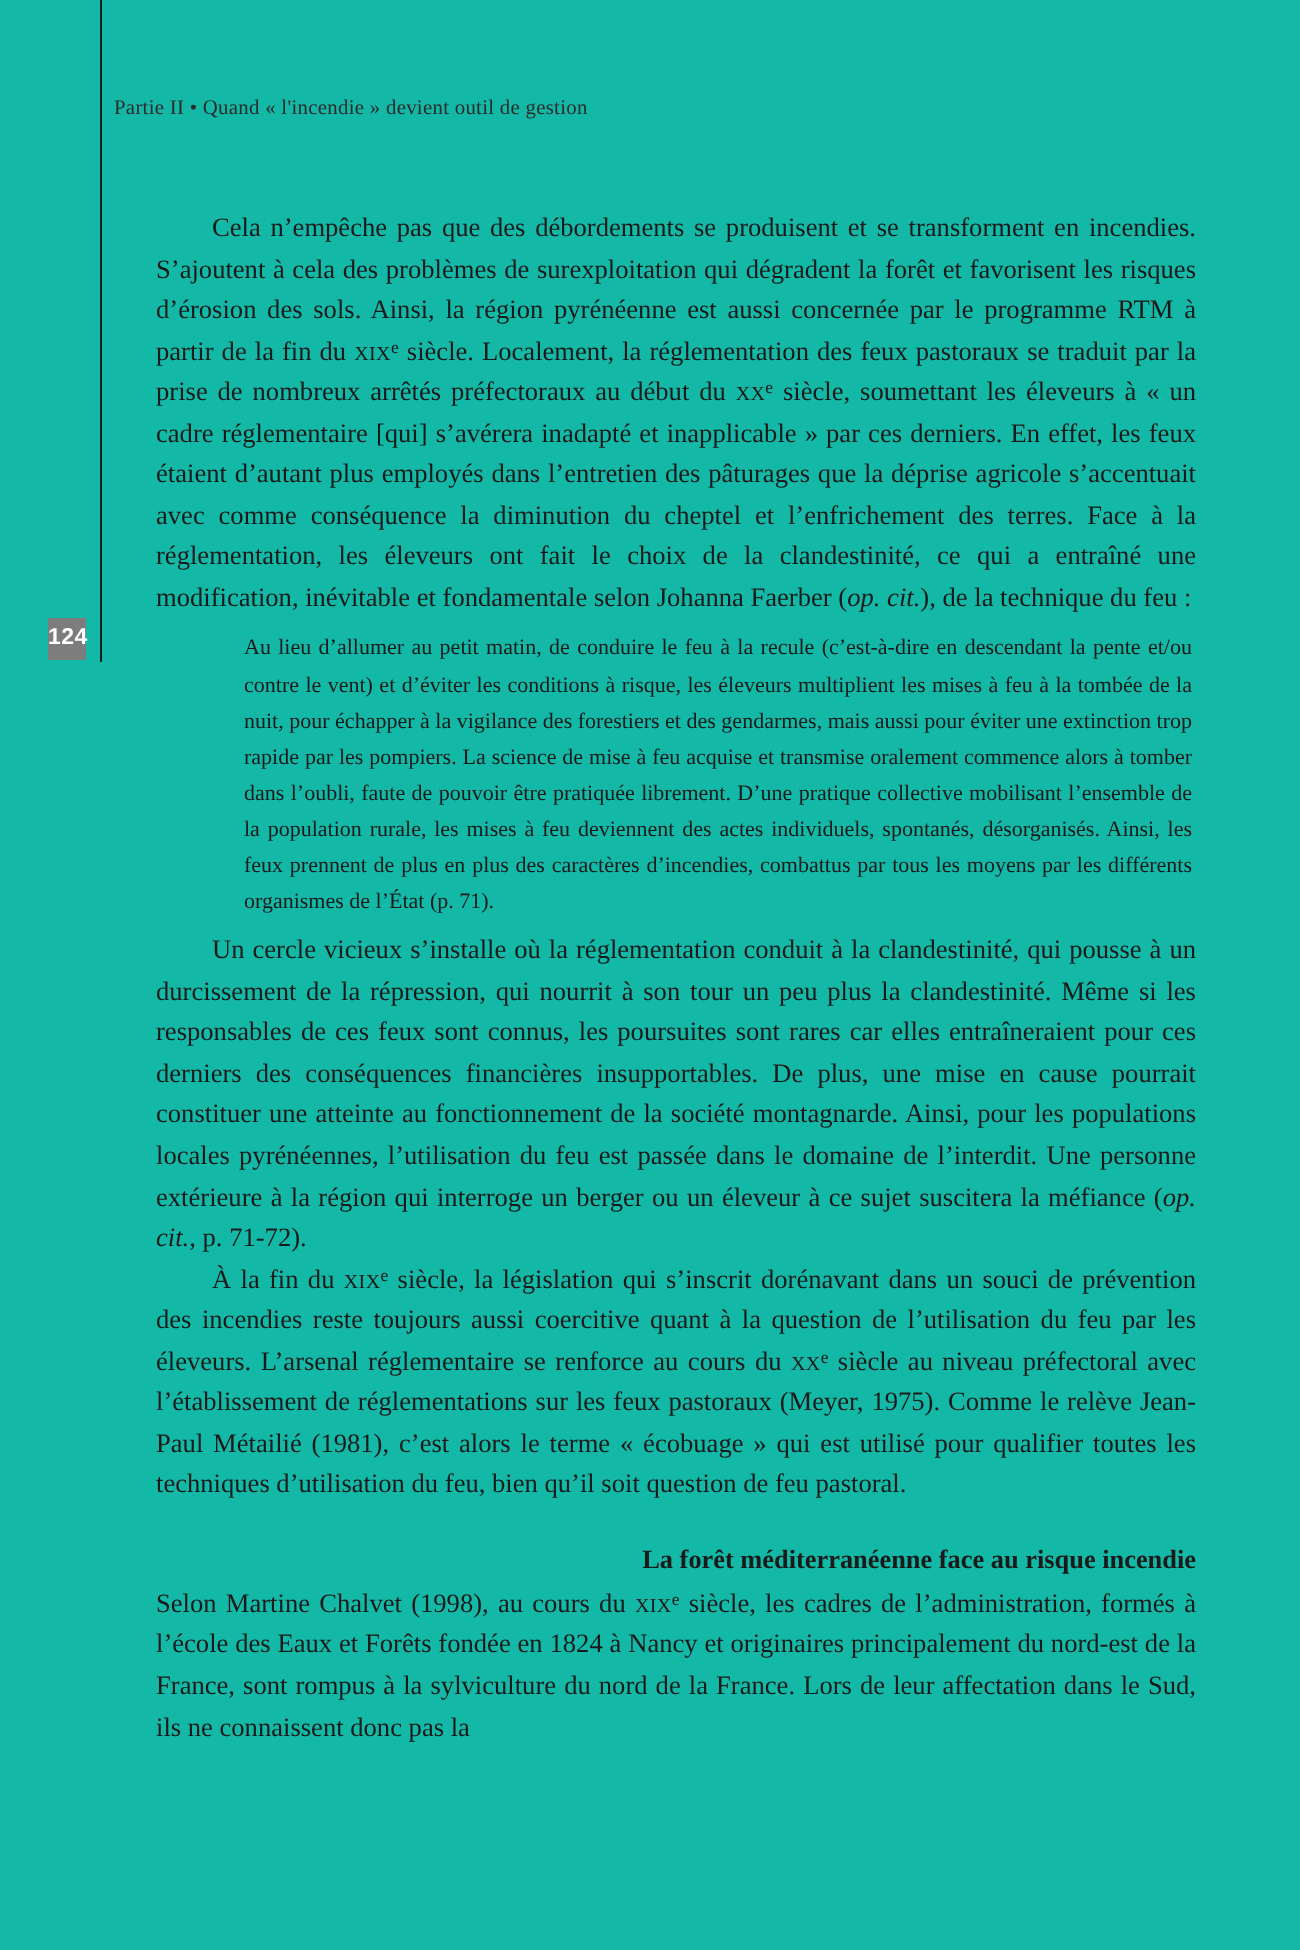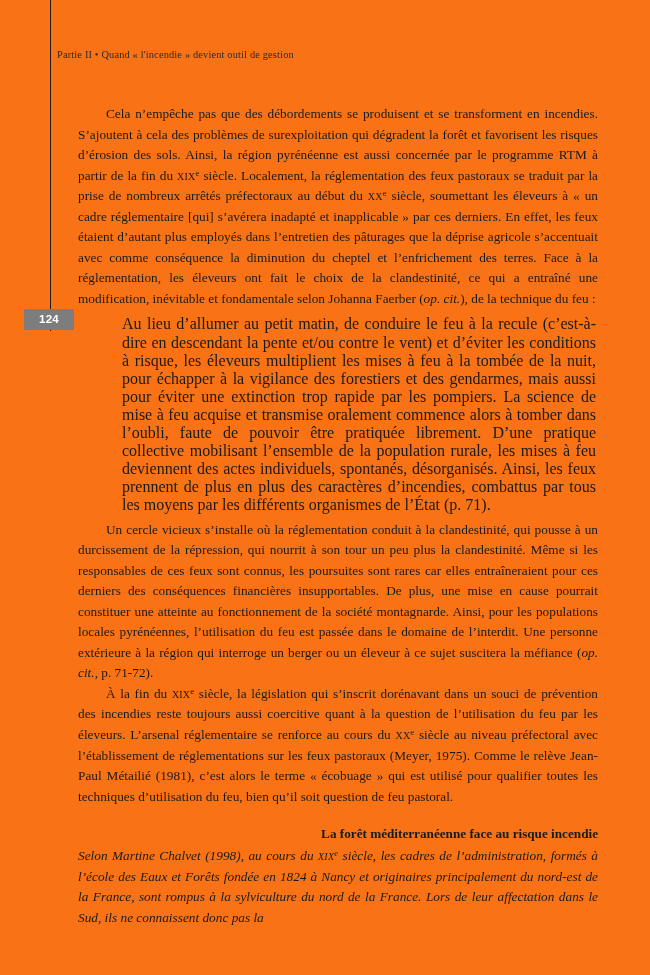--- a/index.html
+++ b/index.html
@@ -15,21 +15,21 @@
     position: relative;
     overflow: hidden;
   }
 
   .page {
     position: absolute;
     left: 0;
     top: 0;
     width: 650px;
     height: 975px;
-    background: #f97316;
+    background: #14b8a6;
   }
 
   
   .binding-rule {
     position: absolute;
     left: 50px;
     top: 0;
     width: 1px;
     height: 331px;
     background: #1c1c1c;
@@ -46,21 +46,21 @@
     color: #2b2b2b;
     letter-spacing: 0.15px;
     white-space: nowrap;
   }
 
   
   .folio-badge {
     position: absolute;
     left: 24px;
     top: 309px;
-    width: 50px;
+    width: 19px;
     height: 21px;
     background: #7d7d7d;
     color: #ffffff;
     font-family: "Liberation Sans", sans-serif;
     font-size: 11.5px;
     font-weight: bold;
     line-height: 21px;
     text-align: center;
     letter-spacing: 0.2px;
   }
@@ -77,32 +77,31 @@
     margin: 0;
     font-size: 13.3px;
     line-height: 20.55px;
     text-align: justify;
     text-indent: 28px;
     hyphens: manual;
   }
 
   p.body-par.noindent {
     text-indent: 0;
-    font-style: italic;
   }
 
   
   .quote-block {
     margin: 6px 0 5px 0;
     padding-left: 44px;
     padding-right: 2px;
   }
   .quote-block p {
     margin: 0;
-    font-size: 16px;
+    font-size: 11px;
     line-height: 18.1px;
     text-align: justify;
   }
 
   h2.section-head {
     margin: 17px 0 2px 0;
     font-size: 13.2px;
     line-height: 20px;
     font-weight: bold;
     text-align: right;

